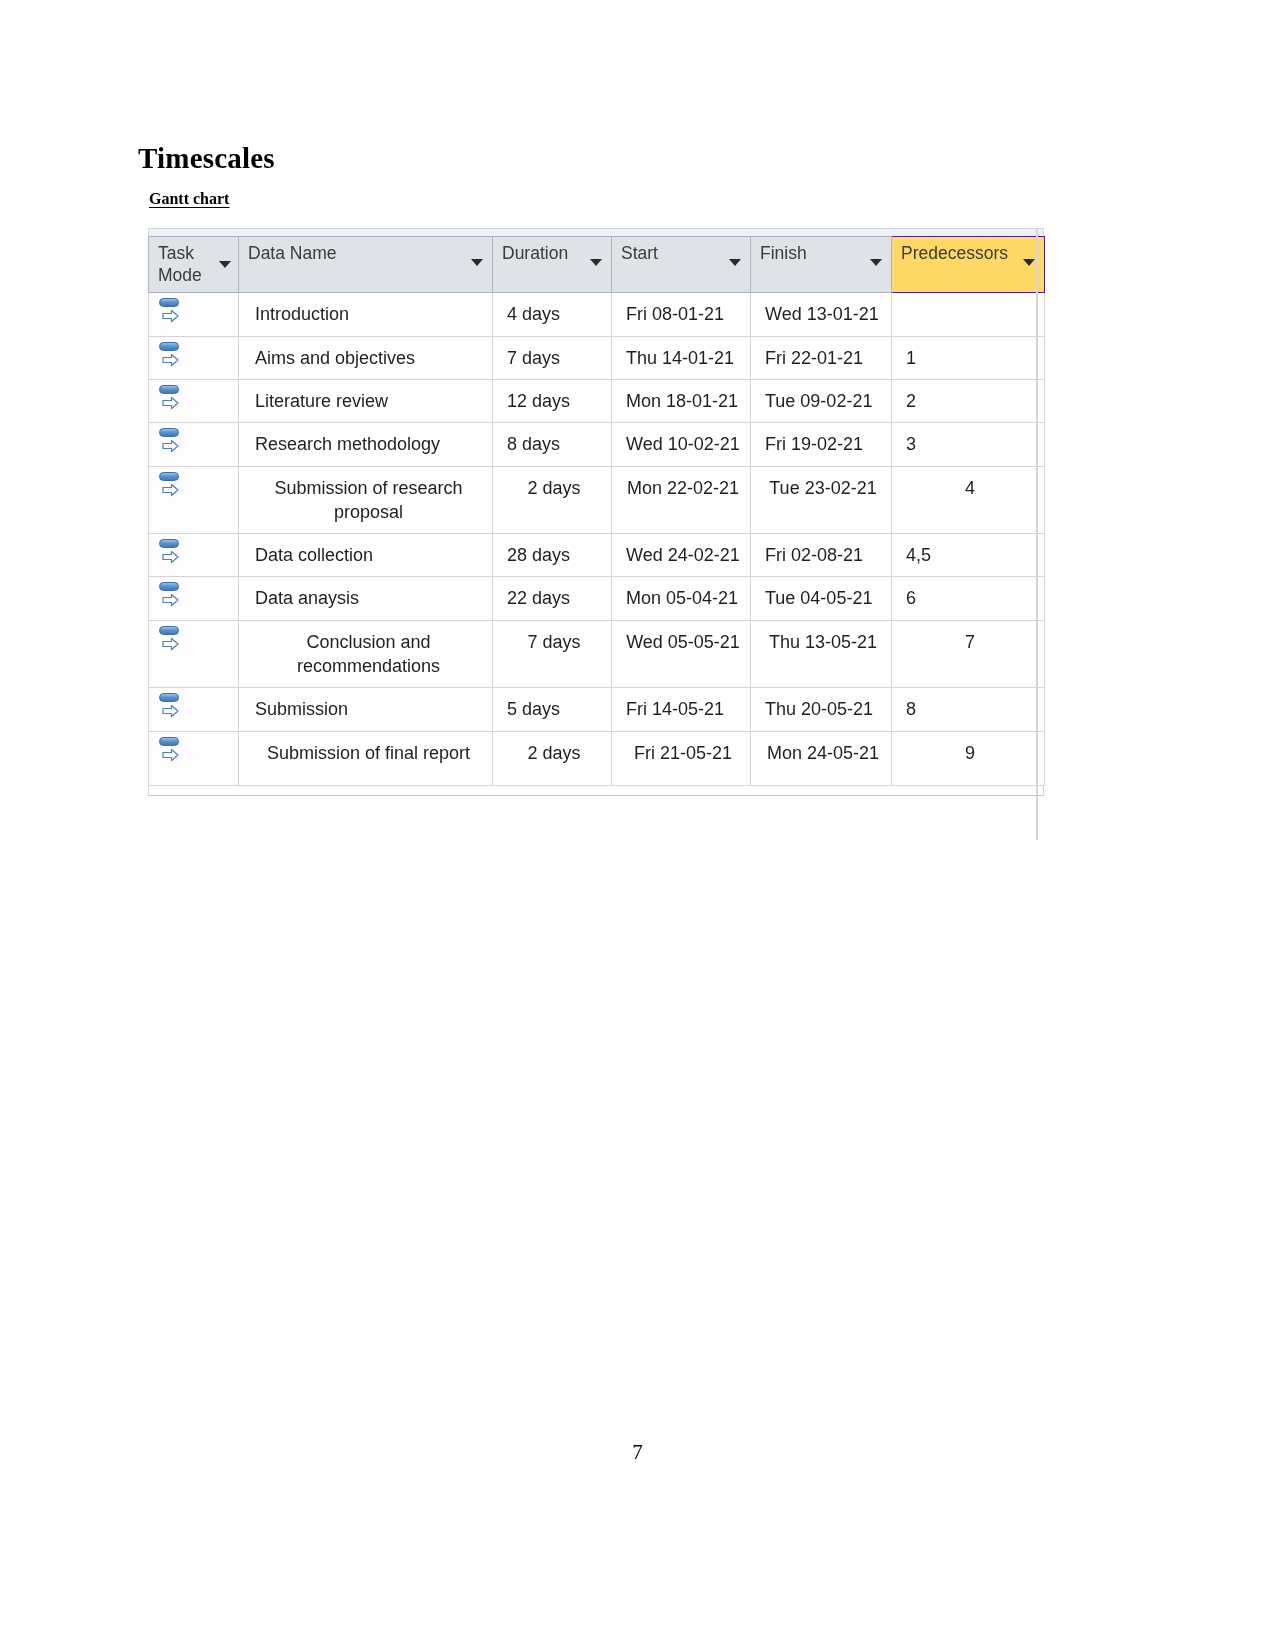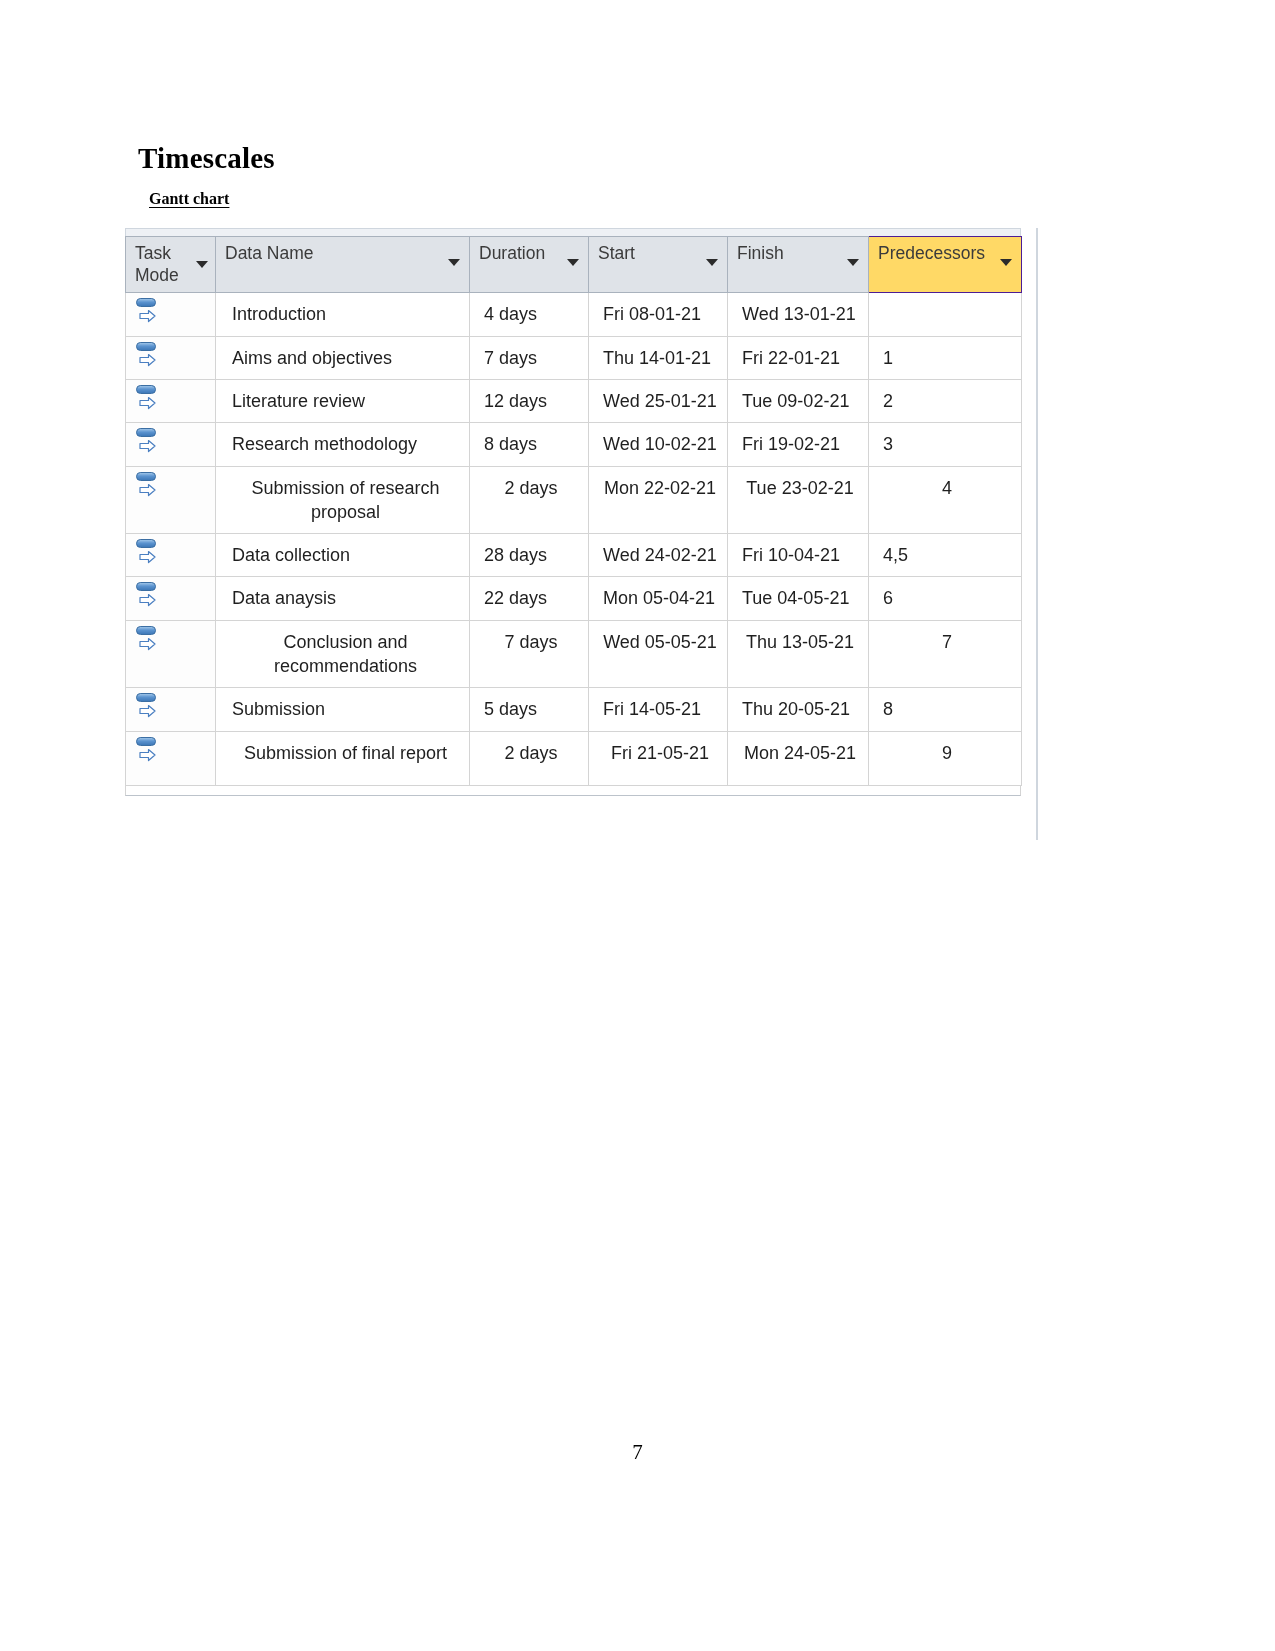--- a/index.html
+++ b/index.html
@@ -41,21 +41,21 @@
     font-weight: bold;
     color: #000000;
     text-decoration: underline;
     text-underline-offset: 3px;
     margin-left: 6px;
   }
 
   
   .project-table {
     position: absolute;
-    left: 125px;
+    left: 148px;
     top: 228px;
     width: 896px;
     font-family: "Liberation Sans", sans-serif;
     background: #ffffff;
     box-sizing: border-box;
   }
 
   .pt-topstrip {
     height: 8px;
     background: #eef1f5;
@@ -296,21 +296,21 @@
             <td class="td-mode">
               <span class="mode-icon">
                 <span class="bar"></span>
                 <svg class="arrow" viewBox="0 0 17 14" xmlns="http://www.w3.org/2000/svg">
                   <path d="M1 4.5 H9.5 V1.5 L16 7 L9.5 12.5 V9.5 H1 Z" fill="#ffffff" stroke="#4a7fc1" stroke-width="1.2" stroke-linejoin="round"></path>
                 </svg>
               </span>
             </td>
             <td class="td-name">Literature review</td>
             <td class="td-dur">12 days</td>
-            <td class="td-start">Wed 25-01-21</td>
+            <td class="td-start">Mon 18-01-21</td>
             <td class="td-fin">Tue 09-02-21</td>
             <td class="td-pred">2</td>
           </tr>
           <tr>
             <td class="td-mode">
               <span class="mode-icon">
                 <span class="bar"></span>
                 <svg class="arrow" viewBox="0 0 17 14" xmlns="http://www.w3.org/2000/svg">
                   <path d="M1 4.5 H9.5 V1.5 L16 7 L9.5 12.5 V9.5 H1 Z" fill="#ffffff" stroke="#4a7fc1" stroke-width="1.2" stroke-linejoin="round"></path>
                 </svg>
@@ -342,21 +342,21 @@
               <span class="mode-icon">
                 <span class="bar"></span>
                 <svg class="arrow" viewBox="0 0 17 14" xmlns="http://www.w3.org/2000/svg">
                   <path d="M1 4.5 H9.5 V1.5 L16 7 L9.5 12.5 V9.5 H1 Z" fill="#ffffff" stroke="#4a7fc1" stroke-width="1.2" stroke-linejoin="round"></path>
                 </svg>
               </span>
             </td>
             <td class="td-name">Data collection</td>
             <td class="td-dur">28 days</td>
             <td class="td-start">Wed 24-02-21</td>
-            <td class="td-fin">Fri 10-04-21</td>
+            <td class="td-fin">Fri 02-08-21</td>
             <td class="td-pred">4,5</td>
           </tr>
           <tr>
             <td class="td-mode">
               <span class="mode-icon">
                 <span class="bar"></span>
                 <svg class="arrow" viewBox="0 0 17 14" xmlns="http://www.w3.org/2000/svg">
                   <path d="M1 4.5 H9.5 V1.5 L16 7 L9.5 12.5 V9.5 H1 Z" fill="#ffffff" stroke="#4a7fc1" stroke-width="1.2" stroke-linejoin="round"></path>
                 </svg>
               </span>

